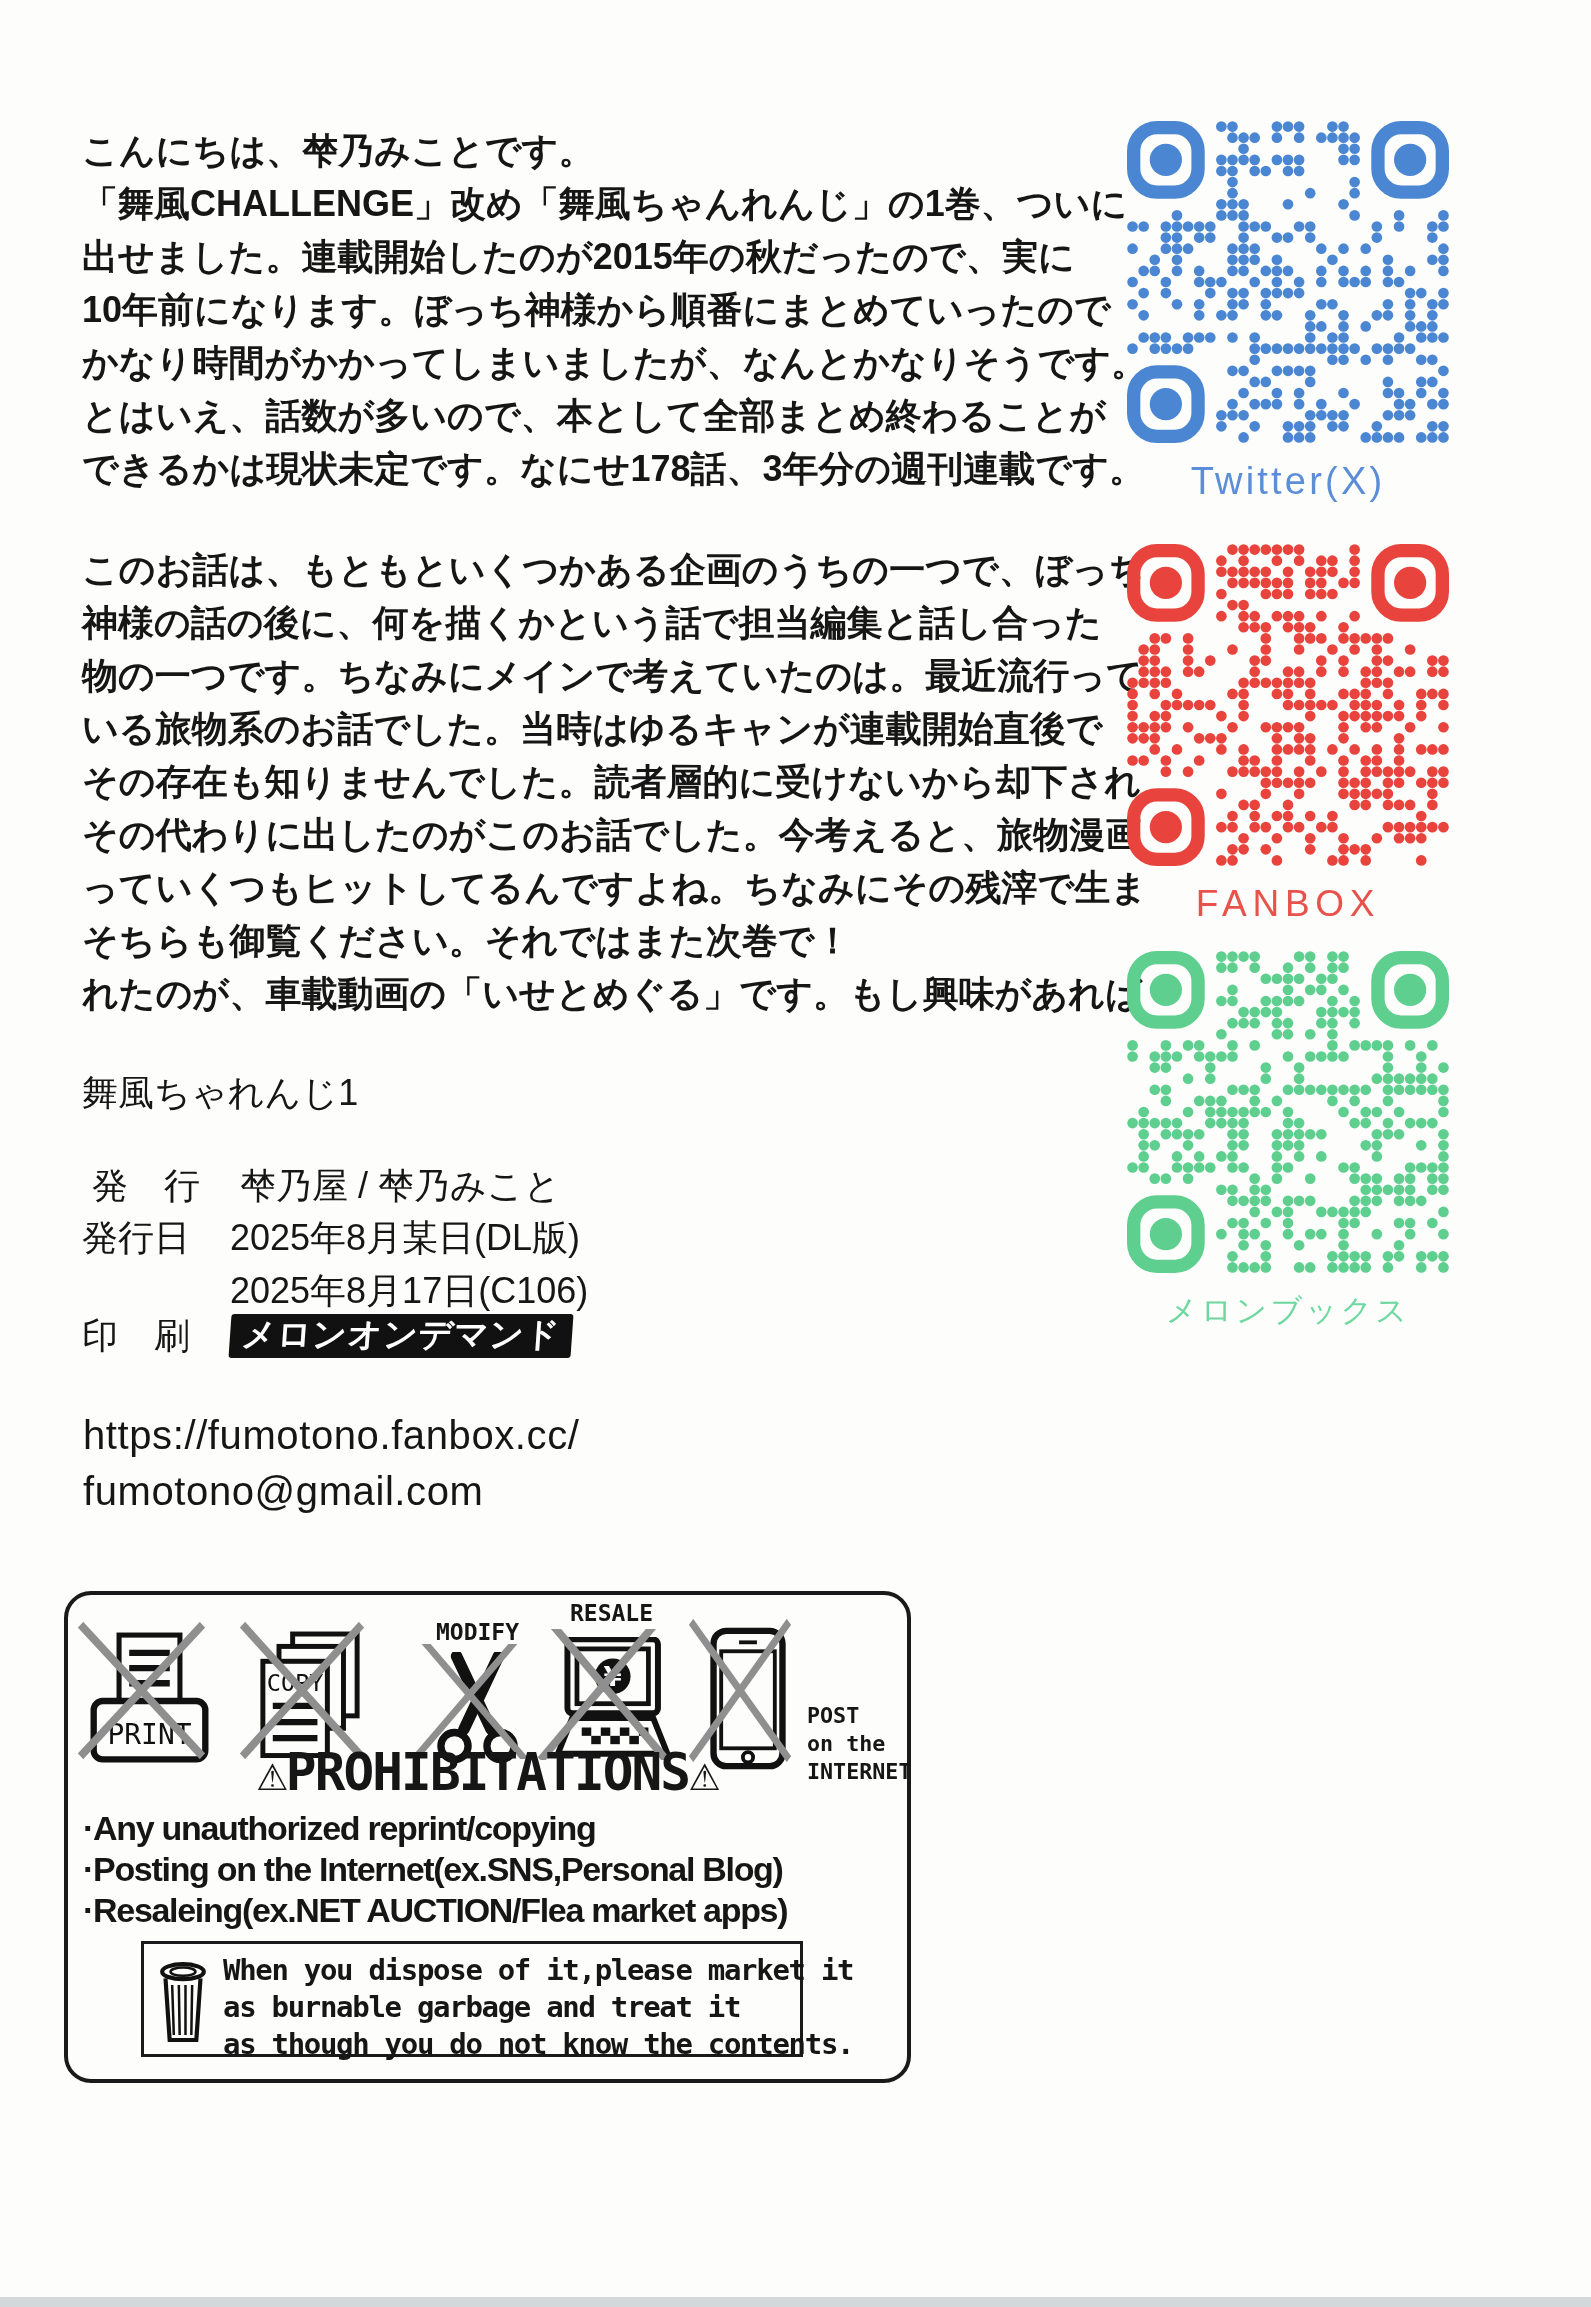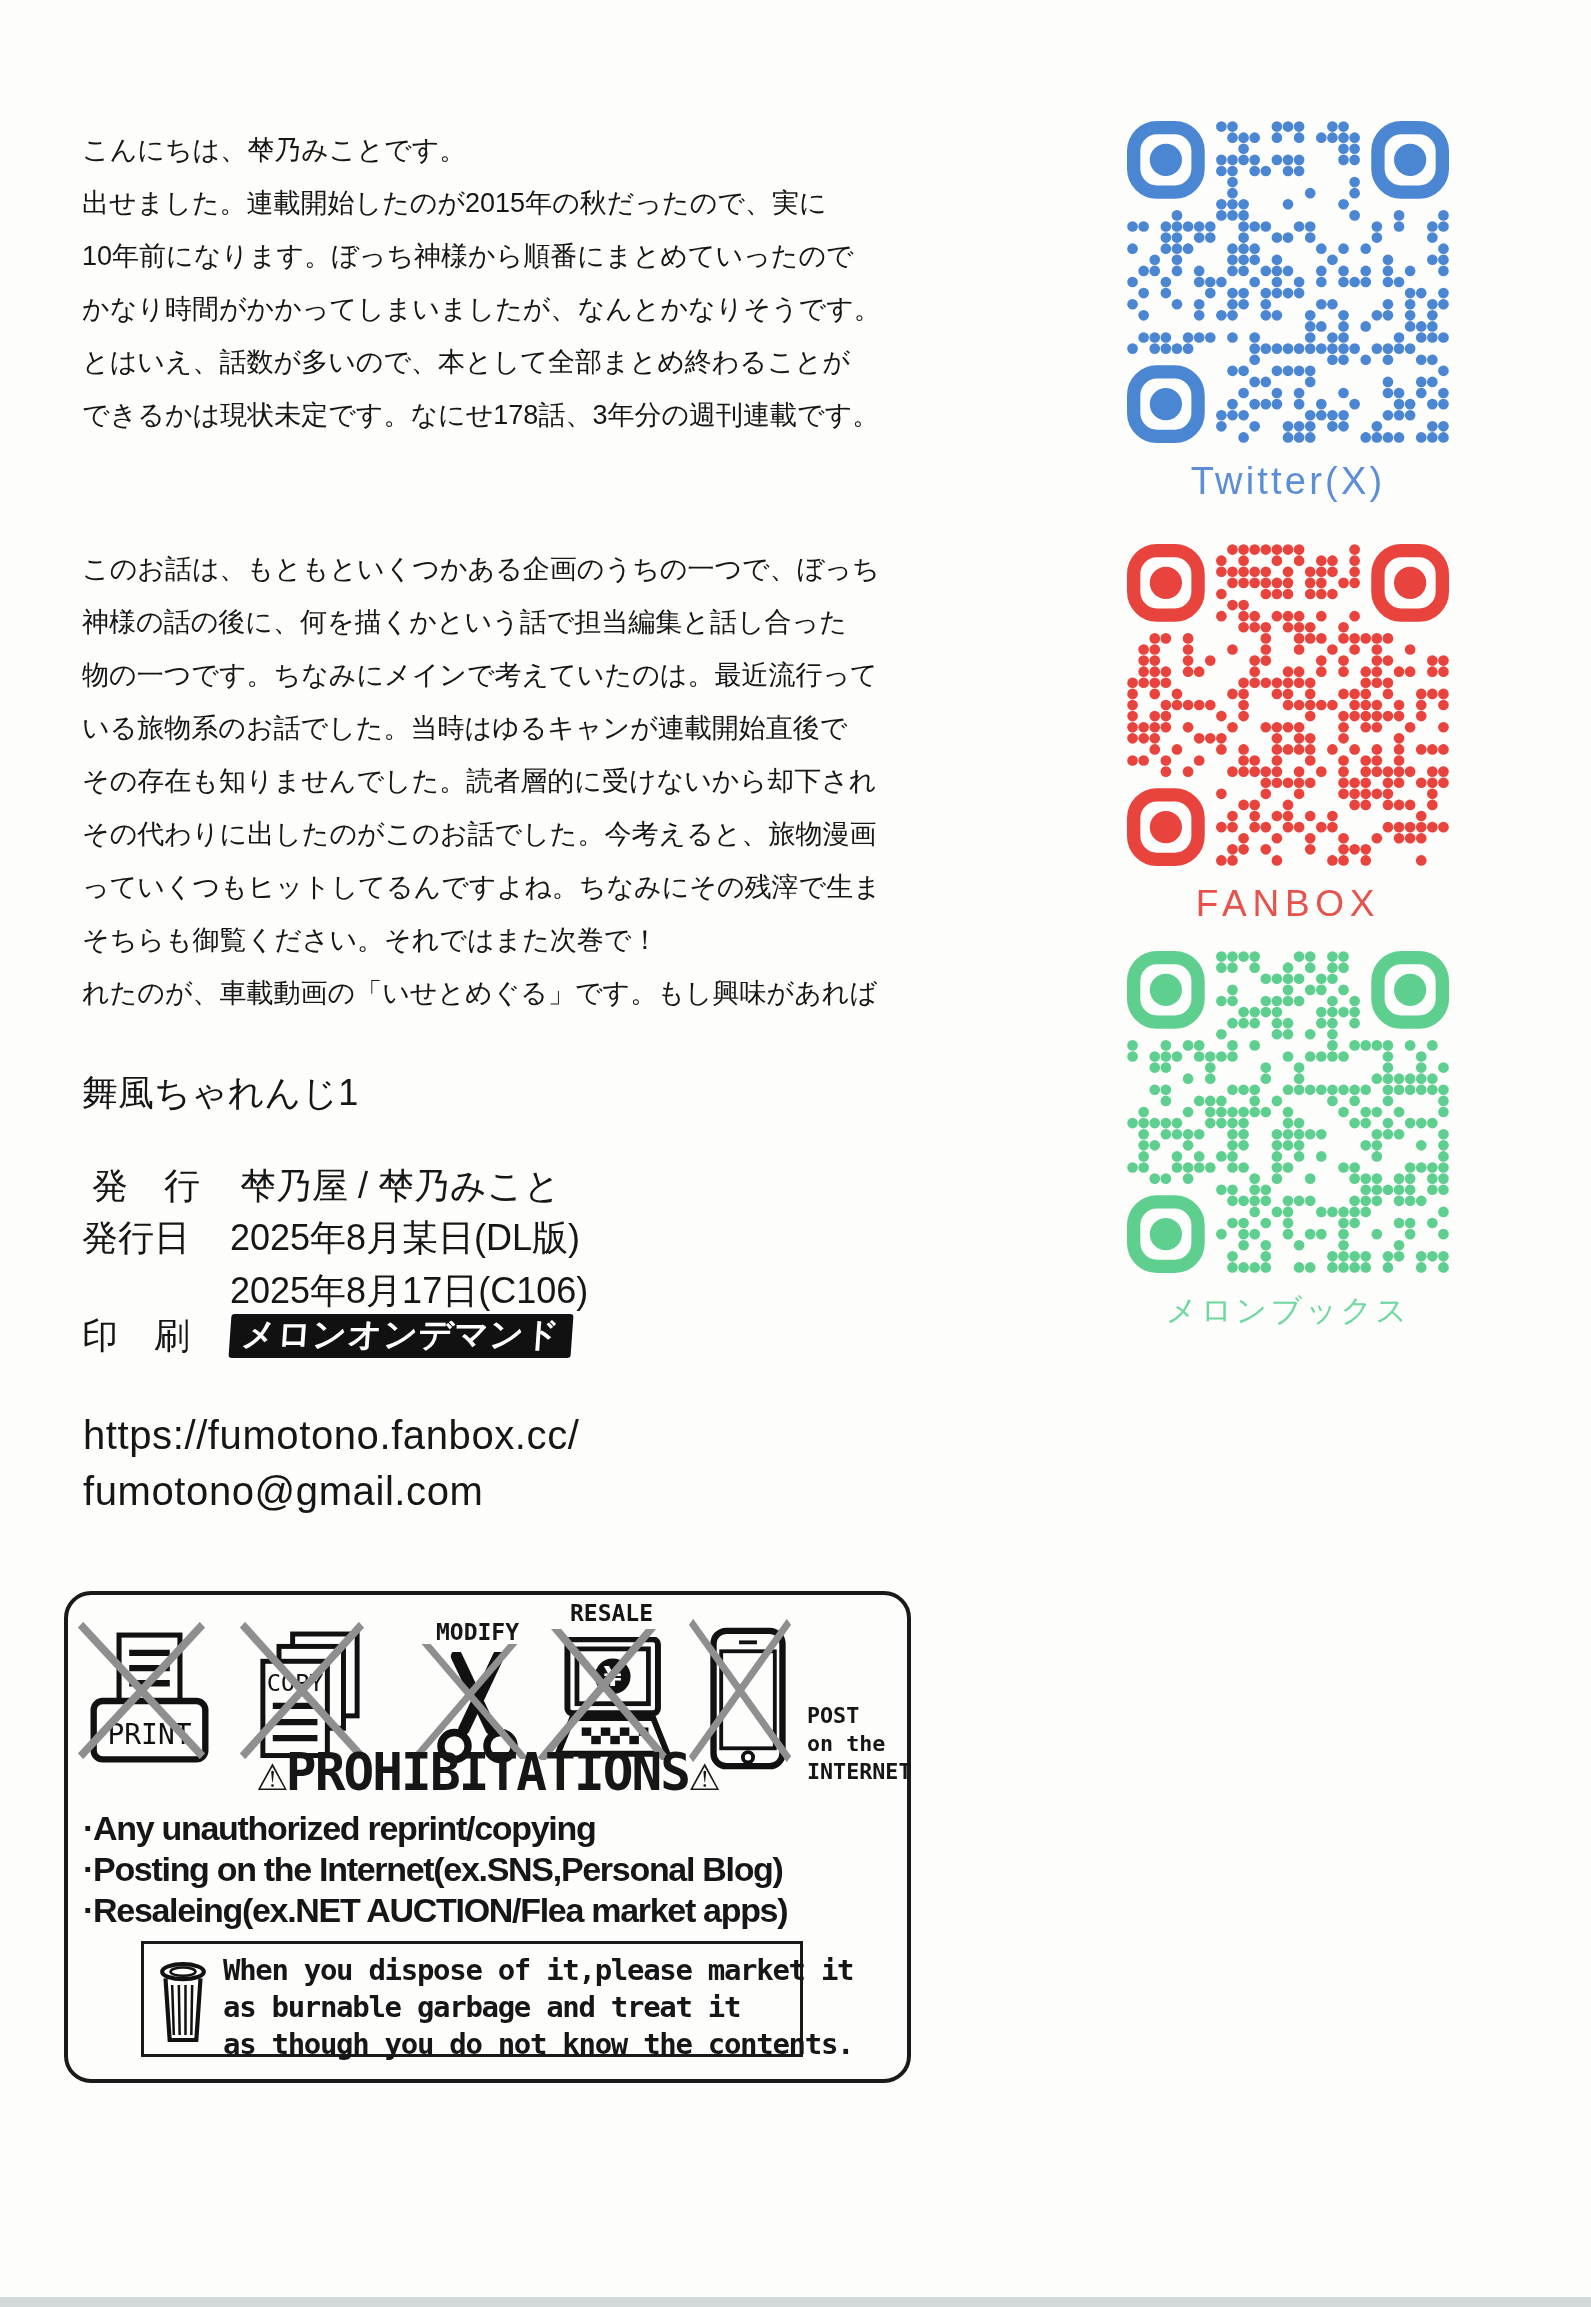--- a/index.html
+++ b/index.html
@@ -6,21 +6,21 @@
   .page{
     position:relative;
     width:1592px;height:2307px;
     background:#fdfdfb;
     overflow:hidden;
     font-family:"Liberation Sans","DejaVu Sans",sans-serif;
     color:#161616;
   }
   
   .textblock{position:absolute;left:82px;}
-  .tline{height:53px;font-size:27px;line-height:53px;white-space:nowrap;letter-spacing:0px;}
+  .tline{height:53px;font-size:36px;line-height:53px;white-space:nowrap;letter-spacing:0px;font-weight:bold;}
   .title-line{position:absolute;left:82px;font-size:36px;white-space:nowrap;}
   
   .colrow{position:absolute;left:82px;display:flex;align-items:center;font-size:36px;white-space:nowrap;}
   .collabel{display:inline-block;width:148px;}
   .melon-logo{
     display:inline-block;background:#111;color:#fff;
     font-weight:bold;font-size:34px;line-height:39px;
     padding:1.3px 11.5px 3.8px 11.5px;border-radius:3.2px;letter-spacing:0.6px;
     transform:skewX(-4deg);
   }
@@ -62,20 +62,21 @@
   .trash-icon{position:absolute;left:158px;top:1960px;width:50px;height:82px;}
   .scan-edge{position:absolute;left:0;bottom:0;width:100%;height:10.2px;background:#d3d8da;}
 </style>
 </head>
 <body>
 
 <div class="page">
 
   <div class="textblock" style="top:124px;">
     <div class="tline">こんにちは、梺乃みことです。</div>
+    <div class="tline">「舞風CHALLENGE」改め「舞風ちゃんれんじ」の1巻、ついに</div>
     <div class="tline">出せました。連載開始したのが2015年の秋だったので、実に</div>
     <div class="tline">10年前になります。ぼっち神様から順番にまとめていったので</div>
     <div class="tline">かなり時間がかかってしまいましたが、なんとかなりそうです。</div>
     <div class="tline">とはいえ、話数が多いので、本として全部まとめ終わることが</div>
     <div class="tline">できるかは現状未定です。なにせ178話、3年分の週刊連載です。</div>
   </div>
 
   <div class="textblock" style="top:543px;">
     <div class="tline">このお話は、もともといくつかある企画のうちの一つで、ぼっち</div>
     <div class="tline">神様の話の後に、何を描くかという話で担当編集と話し合った</div>

